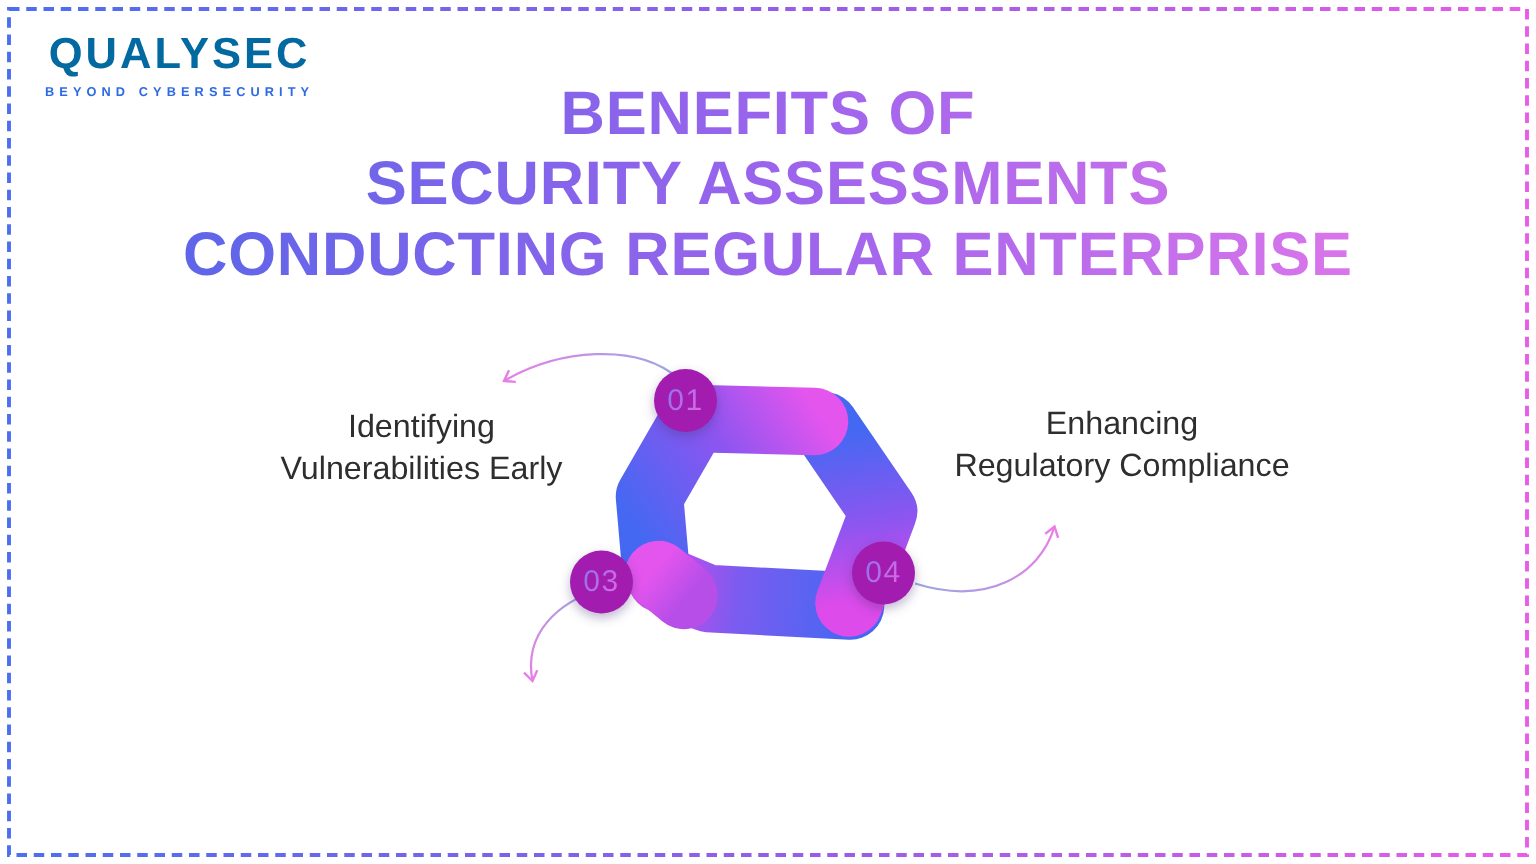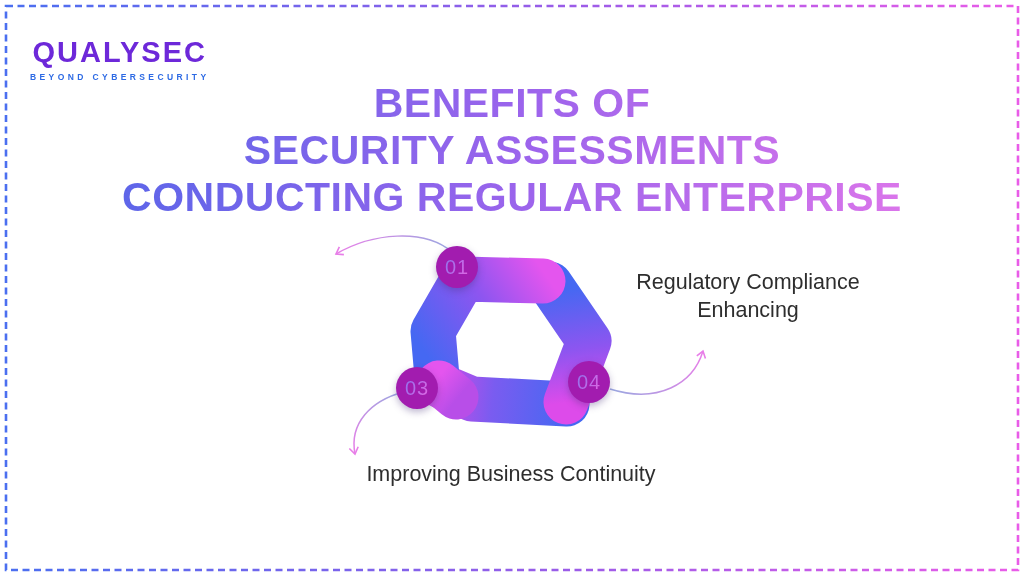--- a/index.html
+++ b/index.html
@@ -8,51 +8,50 @@
     position:relative; width:1024px; height:576px; margin:0 auto;
     background:#ffffff; overflow:hidden;
     font-family:"Liberation Sans", sans-serif;
   }
   svg.layer { position:absolute; left:0; top:0; width:1024px; height:576px; }
 
   
   .logo { position:absolute; left:30px; top:22px; text-align:center; }
   .brand {
     font-size:29px; font-weight:800; letter-spacing:2px;
-    color:#6d28d9; line-height:1;margin-top:16px;
+    color:#0369a1; line-height:1;
   }
   .tagline {
     margin-top:5px; font-size:8.5px; font-weight:bold;
     letter-spacing:3.4px; color:#2d6ae4;
   }
 
   
   .title {
     position:absolute; left:0; right:0; top:52px; text-align:center;
     font-weight:800; font-size:41px; line-height:47px; letter-spacing:0.5px;
     background:linear-gradient(90deg,#4b66e8 0%, #9d64ec 52%, #ee7bea 100%);
     -webkit-background-clip:text; background-clip:text;
     color:transparent;
-    margin-top:28px;
   }
 
   
   .step-circle {
     position:absolute; width:42px; height:42px; border-radius:50%;
     background:#a21caf; box-shadow:0 3px 7px rgba(70,50,120,0.35);
     display:flex; align-items:center; justify-content:center;
   }
   .step-num {
     font-size:20px; font-weight:400; letter-spacing:1px;
     background:linear-gradient(120deg,#8a74ec,#e765e2);
     -webkit-background-clip:text; background-clip:text; color:transparent;
   }
   #circle-1 { left:436px; top:246px; }
   #circle-2 { left:568px; top:361px; }
-  #circle-3 { left:396px; top:367px;justify-content:center; }
+  #circle-3 { left:380px; top:367px;justify-content:center; }
 
   
   .step-label {
     position:absolute; text-align:center; color:#2e2e2e;
     font-size:21.5px; line-height:28px; font-weight:400;
   }
   #label-1 { left:131px; width:300px; top:270px; }
   #label-2 { left:598px; width:300px; top:268px; }
   #label-3 { left:336px; width:350px; top:460px; }
 </style>
@@ -134,21 +133,24 @@
   <div class="step-circle" id="circle-1">
     <span class="step-num">01</span>
   </div>
   <div class="step-circle" id="circle-2">
     <span class="step-num">04</span>
   </div>
   <div class="step-circle" id="circle-3">
     <span class="step-num">03</span>
   </div>
 
+  <div class="step-label" id="label-1">
+    <div>Identifying</div>
+    <div>Vulnerabilities Early</div>
+  </div>
   <div class="step-label" id="label-2">
+    <div>Enhancing</div>
     <div>Regulatory Compliance</div>
-    <div>Enhancing</div>
   </div>
   <div class="step-label" id="label-3">
-    <div>Improving Business Continuity</div>
   </div>
 
 </div>
 
 </body></html>

